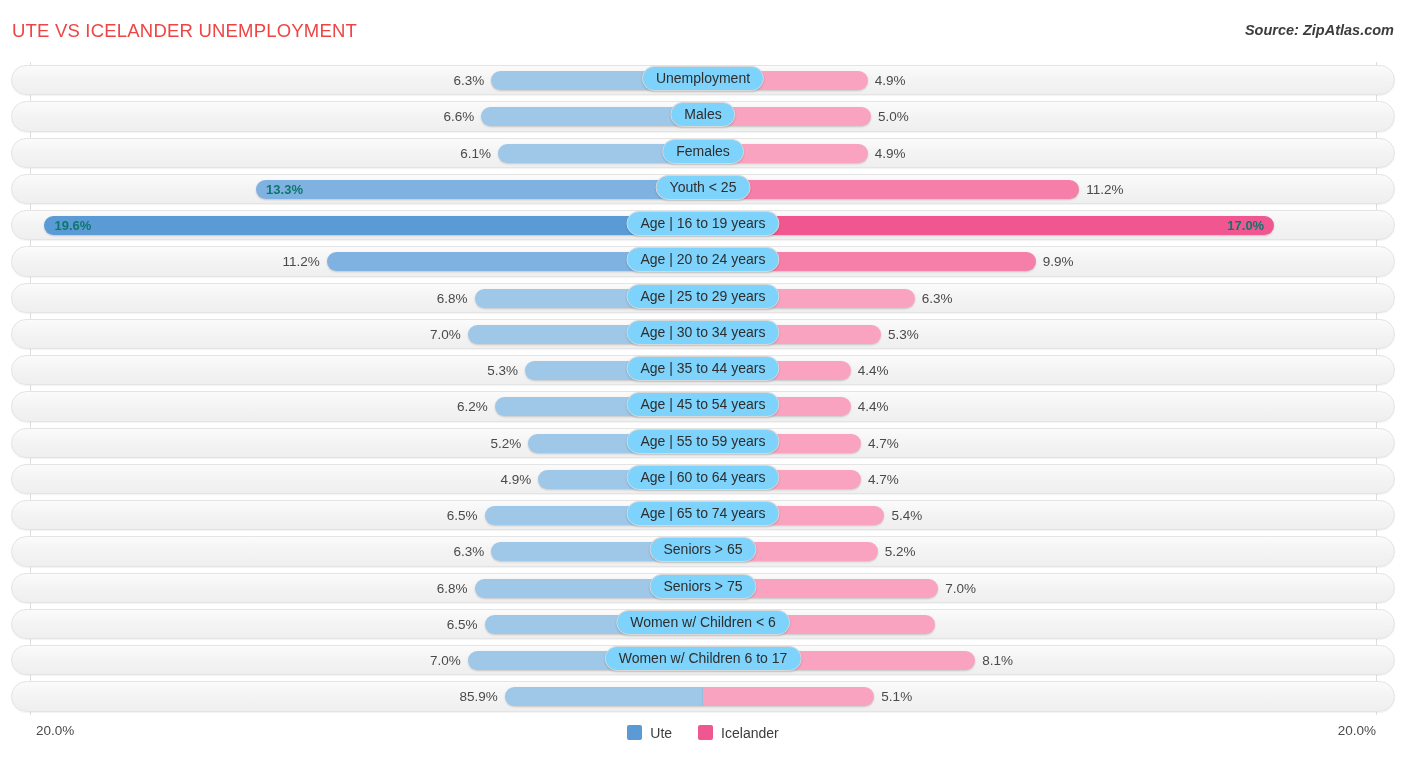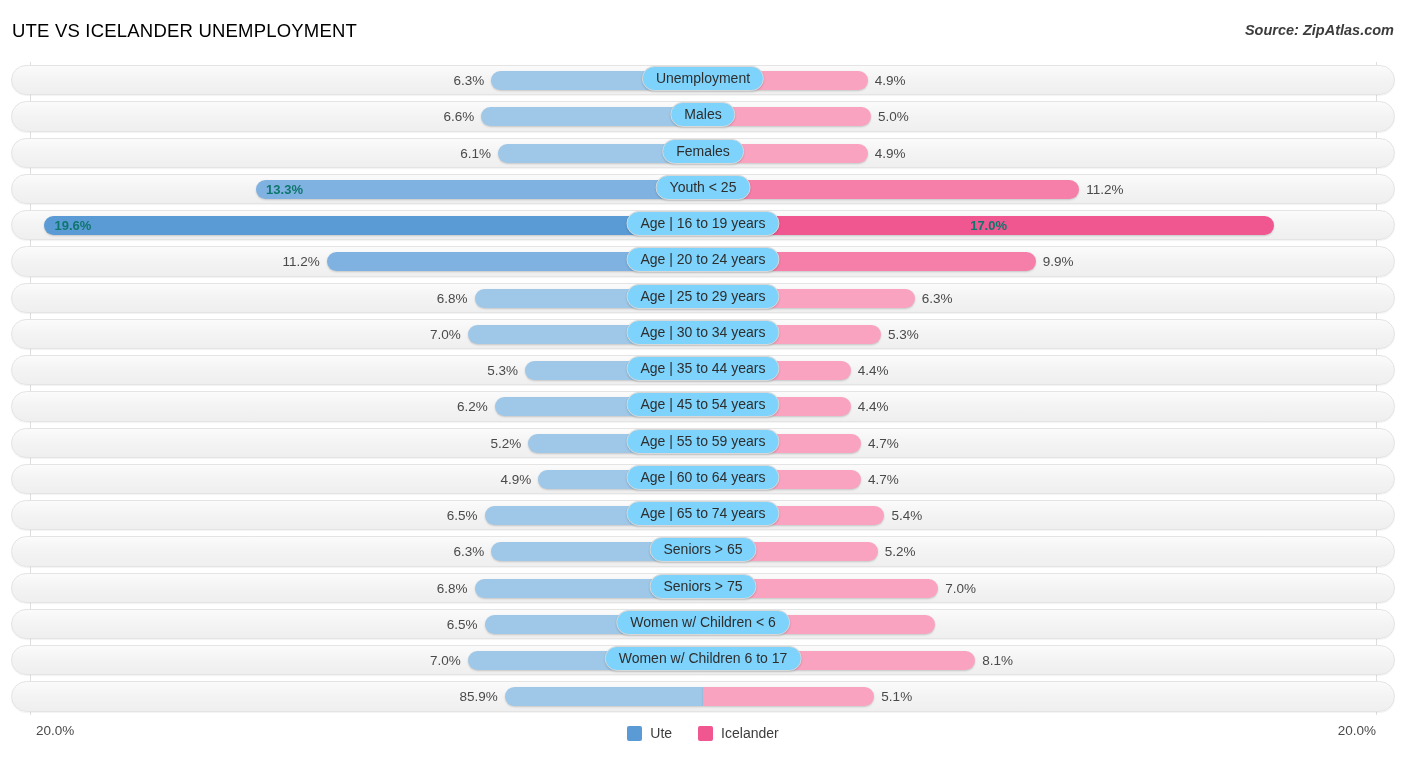--- a/index.html
+++ b/index.html
@@ -24,21 +24,21 @@
     width: 1406px;
     height: 60px;
   }
   #chart-title {
     position: absolute;
     left: 12px;
     top: 20px;
     font-size: 18.5px;
     font-weight: 400;
     letter-spacing: 0.2px;
-    color: #000000;
+    color: #ef4444;
     white-space: nowrap;
   }
   #source-label {
     position: absolute;
     right: 12px;
     top: 22px;
     font-size: 14.5px;
     font-style: italic;
     font-weight: bold;
     color: #3c3c3c;
@@ -172,21 +172,21 @@
     left: 0;
     top: 10px;
     width: 1406px;
     display: flex;
     justify-content: center;
     align-items: center;
     gap: 26px;
   }
   .legend-item {
     display: flex;
-    align-items: flex-end;
+    align-items: flex-start;
     gap: 8px;
   }
   .legend-swatch {
     width: 15px;
     height: 15px;
     border-radius: 2px;
     display: inline-block;
   }
   .legend-text {
     font-size: 14px;
@@ -235,21 +235,21 @@
         <div class="bar right" style="width: 376.32px; background: rgb(245, 127, 169);"></div>
         <div class="val left inside" style="left: 266.12px; width: 426.88px; text-align: left;">13.3%</div>
         <div class="val right" style="left: 1086.32px; width: 90px;">11.2%</div>
         <div class="pill">Youth &lt; 25</div>
       </div>
       <div class="row">
         <div class="track"></div>
         <div class="bar left" style="width: 658.56px; background: rgb(91, 155, 213);"></div>
         <div class="bar right" style="width: 571.2px; background: rgb(240, 86, 143);"></div>
         <div class="val left inside" style="left: 54.44px; width: 638.56px; text-align: left;">19.6%</div>
-        <div class="val right inside" style="left: 713px; width: 551.2px; text-align: center;">17.0%</div>
+        <div class="val right inside" style="left: 713px; width: 551.2px; text-align: right;">17.0%</div>
         <div class="pill">Age | 16 to 19 years</div>
       </div>
       <div class="row">
         <div class="track"></div>
         <div class="bar left" style="width: 376.32px; background: rgb(127, 178, 224);"></div>
         <div class="bar right" style="width: 332.64px; background: rgb(245, 127, 169);"></div>
         <div class="val left" style="right: 1086.32px; width: 90px;">11.2%</div>
         <div class="val right" style="left: 1042.64px; width: 90px;">9.9%</div>
         <div class="pill">Age | 20 to 24 years</div>
       </div>

